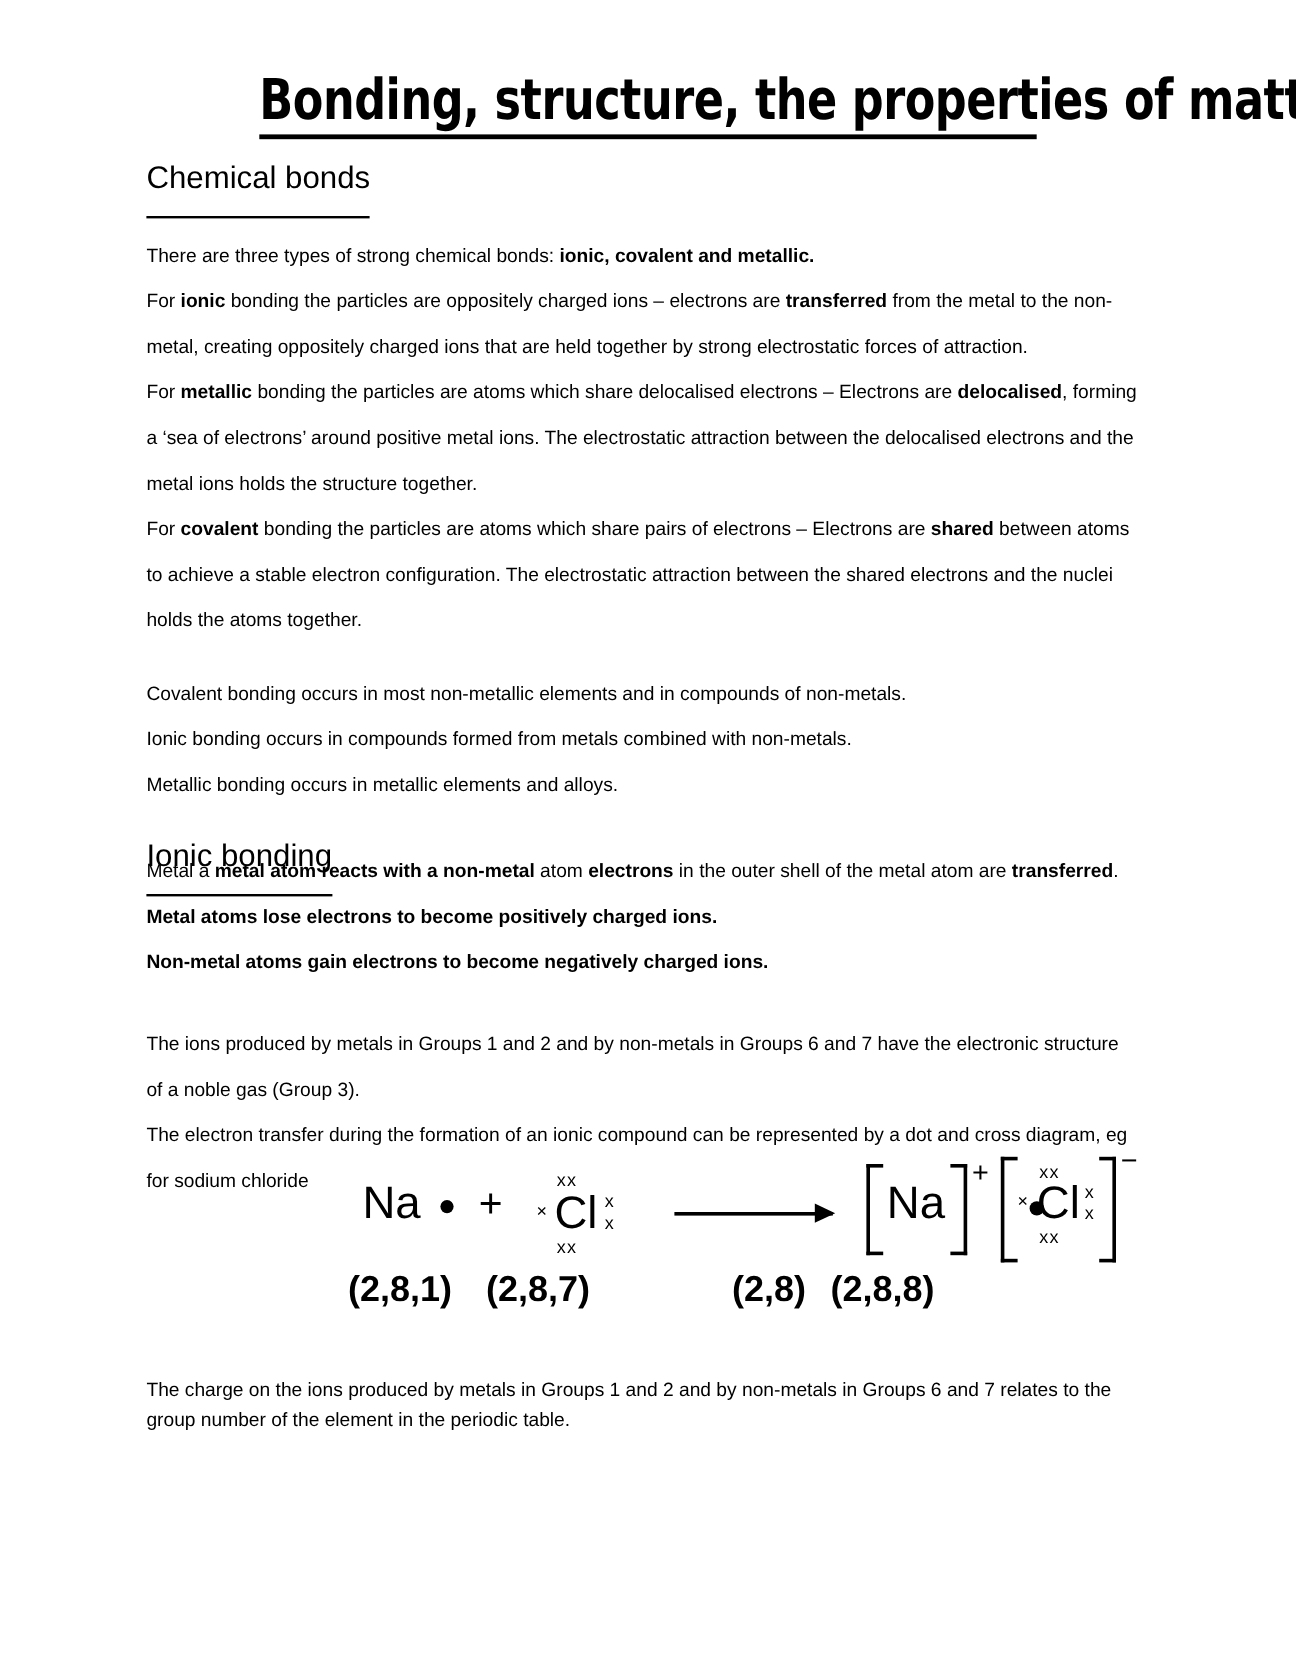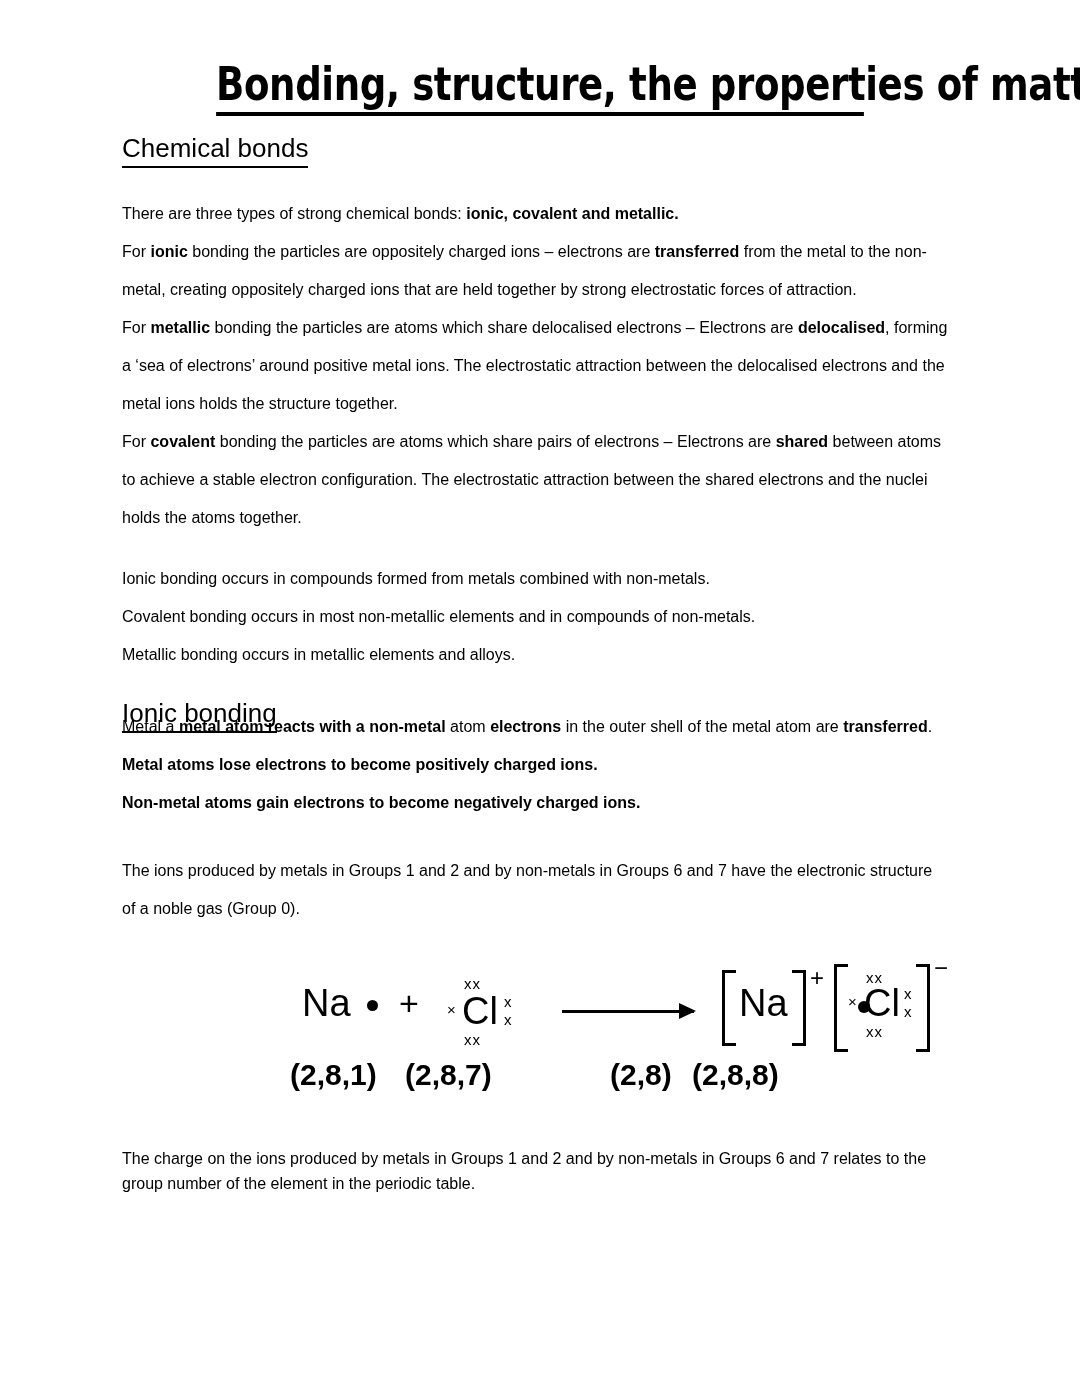--- a/index.html
+++ b/index.html
@@ -46,21 +46,21 @@
 
   
   .section-heading {
     position: absolute;
     font-family: "Liberation Sans", sans-serif;
     font-weight: 400;
     font-size: 26px;
     line-height: 30px;
     white-space: nowrap;
     border-bottom: 2px solid #000;
-    padding-bottom: 3px;
+    padding-bottom: 17px;
   }
   #heading-chemical-bonds { left: 122px; top: 133px; }
   #heading-ionic-bonding  { left: 122px; top: 698px; }
 
   
   .body-block {
     position: absolute;
     left: 122px;
     width: 828px;
     font-size: 16px;
@@ -253,35 +253,36 @@
   <div class="section-heading" id="heading-chemical-bonds">Chemical bonds</div>
 
   <div class="body-block" id="para-intro">
     <p><span>There are three types of strong chemical bonds: </span><b>ionic, covalent and metallic.</b></p>
     <p><span>For </span><b>ionic</b><span> bonding the particles are oppositely charged ions –  electrons are </span><b>transferred</b><span> from the metal to the non-metal, creating oppositely charged ions that are held together by strong electrostatic forces of attraction.</span></p>
     <p><span>For </span><b>metallic</b><span> bonding the particles are atoms which share delocalised electrons – Electrons are </span><b>delocalised</b><span>, forming a ‘sea of electrons’ around positive metal ions. The electrostatic attraction between the delocalised electrons and the metal ions holds the structure together.</span></p>
     <p><span>For </span><b>covalent</b><span> bonding the particles are atoms which share pairs of electrons – Electrons are </span><b>shared</b><span> between atoms to achieve a stable electron configuration. The electrostatic attraction between the shared electrons and the nuclei holds the atoms together.</span></p>
   </div>
 
   <div class="body-block" id="para-occurs">
+    <p>Covalent bonding occurs in most non-metallic elements and in compounds of non-metals.</p>
     <p>Ionic bonding occurs in compounds formed from metals combined with non-metals.</p>
-    <p>Covalent bonding occurs in most non-metallic elements and in compounds of non-metals.</p>
     <p>Metallic bonding occurs in metallic elements and alloys.</p>
   </div>
 
   <div class="section-heading" id="heading-ionic-bonding">Ionic bonding</div>
 
   <div class="body-block" id="para-ionic-intro">
     <p><span>Metal a </span><b>metal atom reacts with a non-metal</b><span> atom </span><b>electrons</b><span> in the outer shell of the metal atom are </span><b>transferred</b><span>.</span></p>
     <p><b>Metal atoms lose electrons to become positively charged ions.</b></p>
     <p><b>Non-metal atoms gain electrons to become negatively charged ions.</b></p>
   </div>
 
   <div class="body-block" id="para-groups">
-    <p>The ions produced by metals in Groups 1 and 2 and by non-metals in Groups 6 and 7 have the electronic structure of a noble gas (Group 0).</p>
+    <p>The ions produced by metals in Groups 1 and 2 and by non-metals in Groups 6 and 7 have the electronic structure of a noble gas (Group 3).</p>
+    <p>The electron transfer during the formation of an ionic compound can be represented by a dot and cross diagram, eg for sodium chloride</p>
   </div>
 
   <div class="diagram">
     <div class="dx-row">
 
       <span class="atom-label" id="na-left">Na</span>
       <span id="dot-na"></span>
       <span class="atom-label" id="plus-sign">+</span>
 
       <span class="cl-group" id="cl-left">

